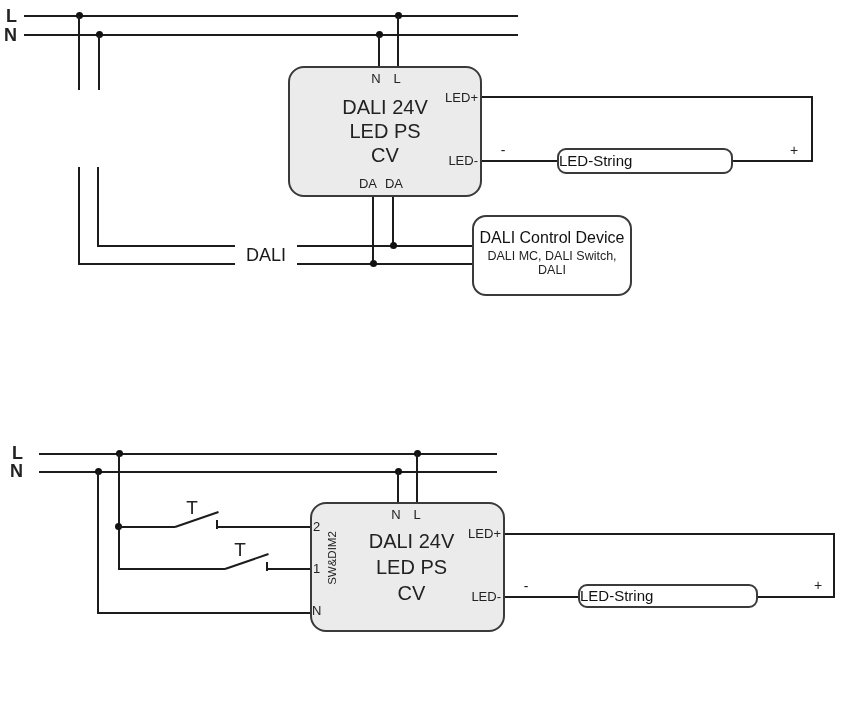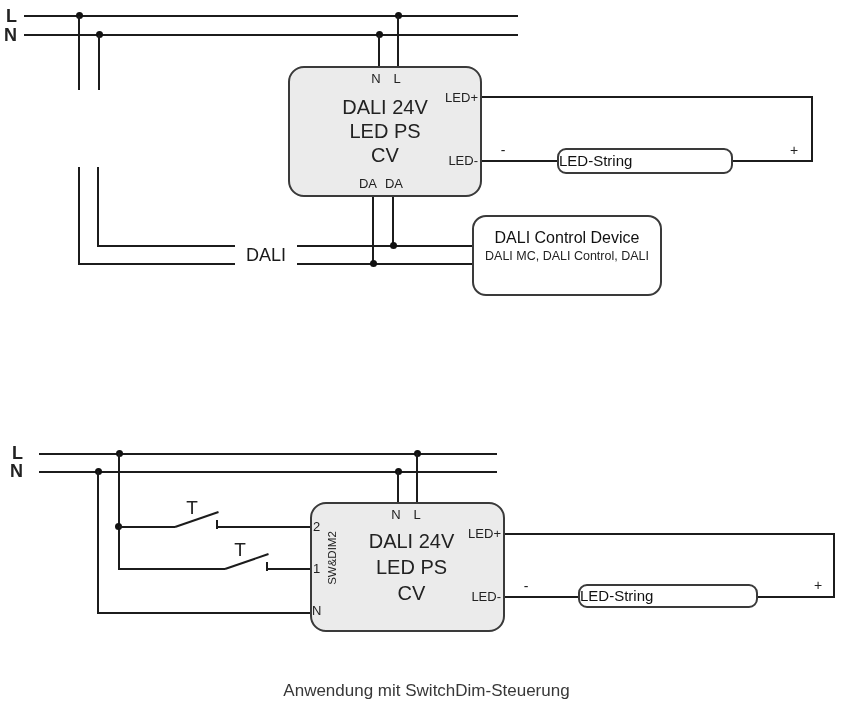--- a/index.html
+++ b/index.html
@@ -78,23 +78,23 @@
   <div class="wv" style="left:811px;top:96px;height:66px;"></div>
   <div class="wh" style="left:482px;top:160px;width:75px;"></div>
   <div class="wh" style="left:733px;top:160px;width:80px;"></div>
   <div class="lbl sign" style="left:495px;top:142px;width:16px;">-</div>
   <div class="lbl sign" style="left:786px;top:142px;width:16px;">+</div>
 
   <div class="box" style="left:557px;top:148px;width:176px;height:26px;border-radius:9px;">
     <div class="ledstring-text">LED-String</div>
   </div>
 
-  <div class="box" style="left:472px;top:215px;width:190px;height:81px;border-radius:14px;">
+  <div class="box" style="left:472px;top:215px;width:160px;height:81px;border-radius:14px;">
     <div class="cd-title" style="top:12px;">DALI Control Device</div>
-    <div class="cd-sub" style="top:32px;">DALI MC, DALI Control, DALI</div>
+    <div class="cd-sub" style="top:32px;">DALI MC, DALI Switch, DALI</div>
   </div>
 
 
   <div class="lbl mains-lbl" style="left:12px;top:443px;">L</div>
   <div class="lbl mains-lbl" style="left:10px;top:461px;">N</div>
 
   <div class="wh" style="left:39px;top:453px;width:458px;"></div>
   <div class="wh" style="left:39px;top:471px;width:458px;"></div>
 
   <div class="dot" style="left:116px;top:450px;"></div>
@@ -139,15 +139,14 @@
   <div class="wv" style="left:833px;top:533px;height:65px;"></div>
   <div class="wh" style="left:505px;top:596px;width:73px;"></div>
   <div class="wh" style="left:758px;top:596px;width:77px;"></div>
   <div class="lbl sign" style="left:518px;top:578px;width:16px;">-</div>
   <div class="lbl sign" style="left:810px;top:577px;width:16px;">+</div>
 
   <div class="box" style="left:578px;top:584px;width:180px;height:24px;border-radius:9px;">
     <div class="ledstring-text" style="top:1px;">LED-String</div>
   </div>
 
-  <div class="caption" style="top:681px;">Anwendung mit SwitchDim-Steuerung</div>
 
 </div>
 
 </body></html>

